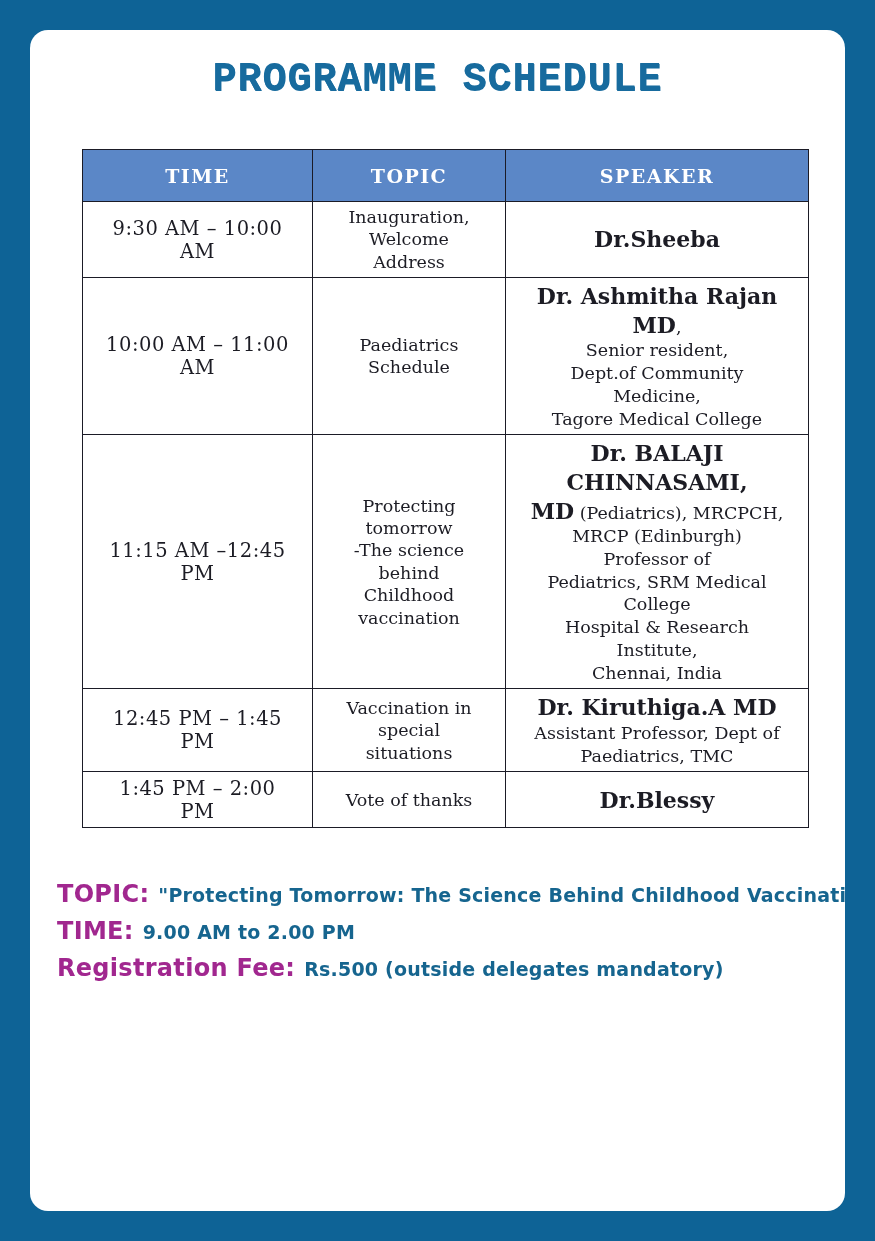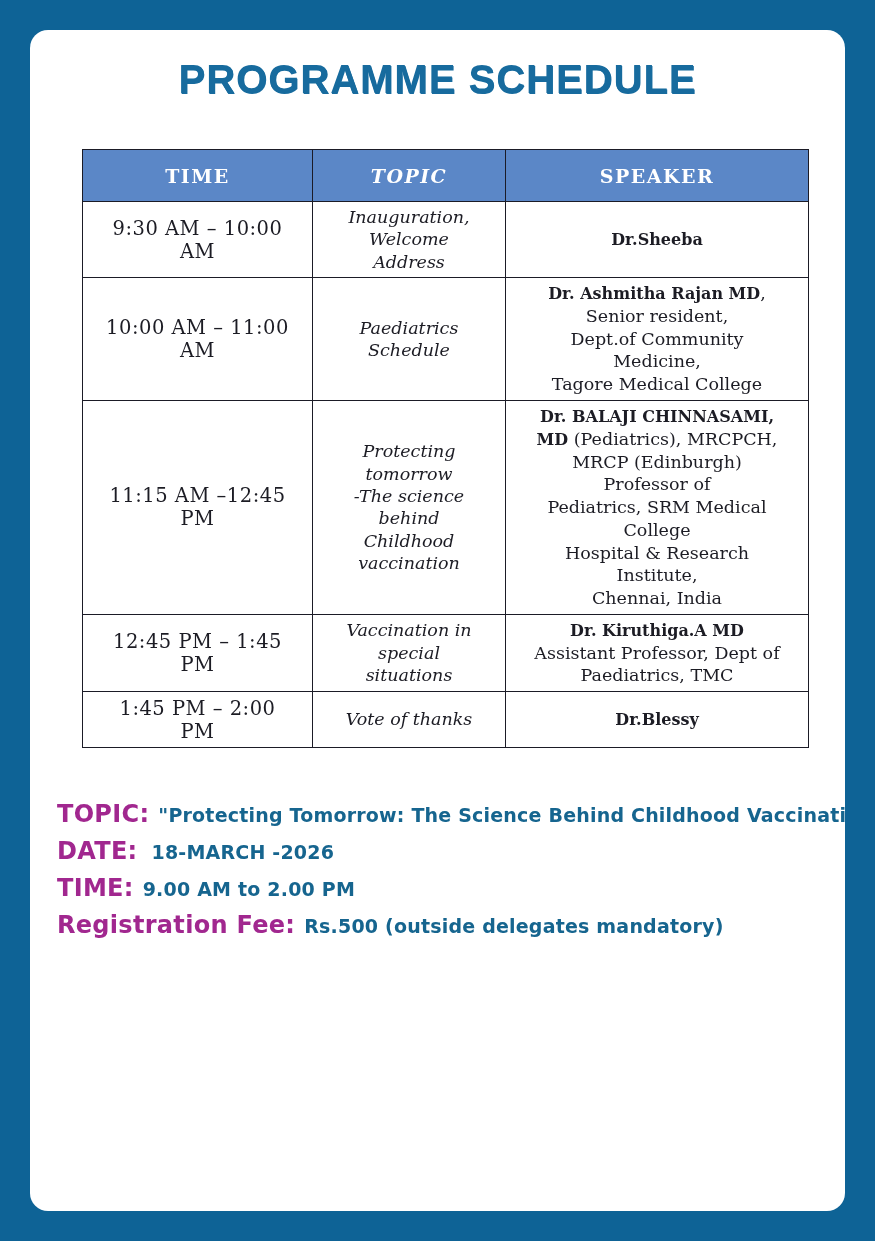--- a/index.html
+++ b/index.html
@@ -24,56 +24,56 @@
     position:absolute;
     left:30px;top:30px;
     width:815px;height:1181px;
     background:var(--panel_bg);
     border-radius:18px;
     overflow:hidden;
   }
   .title{
     margin-top:27px;
     text-align:center;
-    font-family:Liberation Sans, sans-serif;
+    font-family:Liberation Mono, monospace;
     font-weight:800;
     font-size:40px;
     letter-spacing:1px;
     color:var(--title);
     text-shadow:0.6px 0.6px 0 var(--title);
   }
   table.schedule{
     margin:47px 0 0 52px;
     width:726px;
     border-collapse:collapse;
     table-layout:fixed;
     color:var(--cell_text);
   }
   table.schedule th, table.schedule td{
     border:1.6px solid var(--table_line);
     text-align:center;
     vertical-align:middle;
     padding:4px 22px;
   }
   th.c-time, td.c-time{width:230px;}
-  th.c-topic, td.c-topic{width:193px;font-style:italic;}
+  th.c-topic, td.c-topic{width:193px;}
   th.c-speaker, td.c-speaker{width:303px;}
   table.schedule thead th{
     background:var(--header_bg);
     color:var(--header_text);
     font-size:19px;
     font-weight:bold;
     letter-spacing:1.5px;
     height:52px;
   }
   td.time{font-size:19.5px; letter-spacing:0.5px;}
   td.topic, td.merged{font-size:17.5px; white-space:pre-line; line-height:1.28;}
   td.merged{font-size:18px;}
   td.speaker{font-size:17.5px; white-space:pre-line; line-height:1.3;}
-  td.speaker b{font-size:16px;}
+  td.speaker b{font-size:22px;}
   tbody tr.r1{height:57px;}
   tbody tr.r2{height:58px;}
   tbody tr.r3{height:89px;}
   tbody tr.r4{height:55px;}
   tbody tr.r5{height:133px;}
   tbody tr.r6{height:65px;}
   tbody tr.r7{height:56px;}
   .details{
     margin:52px 0 0 27px;
     font-family:"DejaVu Sans","Liberation Sans",sans-serif;
@@ -157,24 +157,20 @@
         <td class="c-speaker speaker"><b>Dr.Blessy</b><span></span></td>
       </tr>
     </tbody>
   </table>
 
   <div class="details">
     <div class="detail-line">
       <span class="detail-label">TOPIC:</span>
       <span class="detail-value">"Protecting Tomorrow: The Science Behind Childhood Vaccination."</span>
     </div>
-    <div class="detail-line gap">
-      <span class="detail-label">DATE:</span>
-      <span class="detail-value">18-MARCH -2026</span>
-    </div>
     <div class="detail-line">
       <span class="detail-label">TIME:</span>
       <span class="detail-value">9.00 AM to 2.00 PM</span>
     </div>
     <div class="detail-line">
       <span class="detail-label">Registration Fee:</span>
       <span class="detail-value">Rs.500 (outside delegates mandatory)</span>
     </div>
   </div>
 

